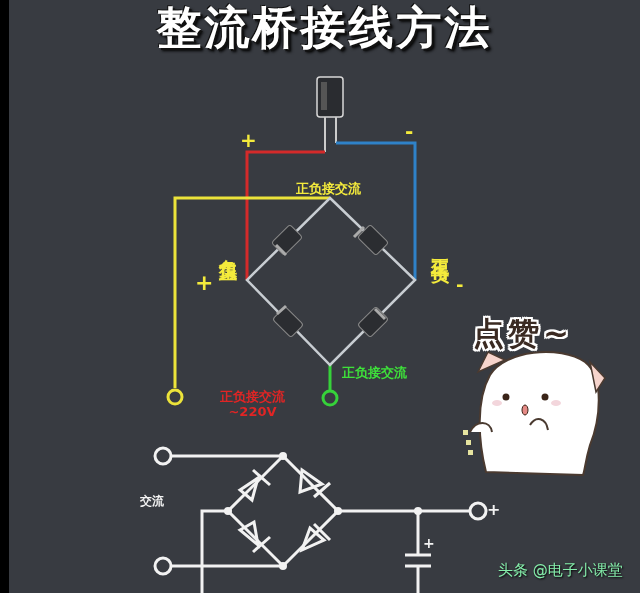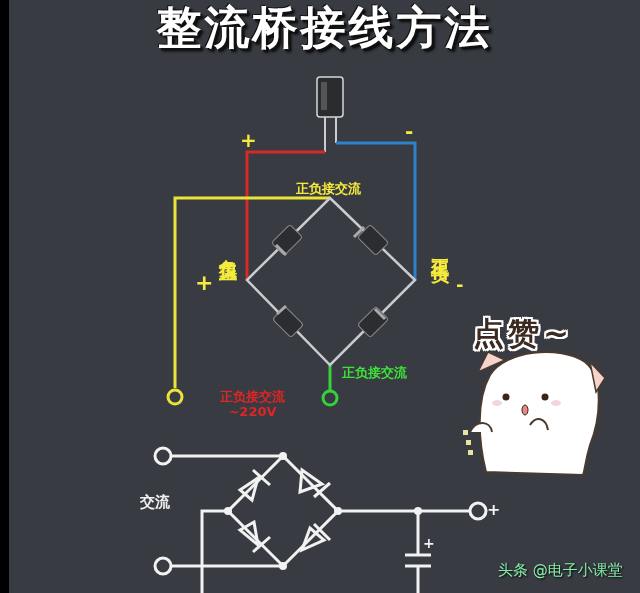--- a/index.html
+++ b/index.html
@@ -113,18 +113,18 @@
   <div class="lbl yellow vert" style="left:419px;top:244px;font-size:18px;">正正得负</div>
   <div class="lbl yellow" style="left:447px;top:274px;font-size:18px;">-</div>
   <div class="lbl green" style="left:333px;top:364px;font-size:13px;">正负接交流</div>
   <div class="lbl red" style="left:211px;top:388px;font-size:13px;text-align:center;">
     <div>正负接交流</div>
     <div style="margin-top:-2px;text-align:center;">~220V</div>
   </div>
 
   <div class="sticker-text">点赞~</div>
 
-  <div class="lbl white" style="left:131px;top:493px;font-size:15px;">交流</div>
+  <div class="lbl white" style="left:131px;top:493px;font-size:12px;">交流</div>
   <div class="lbl white" style="left:478px;top:500px;font-size:16px;">+</div>
   <div class="lbl white" style="left:414px;top:535px;font-size:14px;">+</div>
 
   <div class="watermark">头条 @电子小课堂</div>
 </div>
 
 </body></html>

